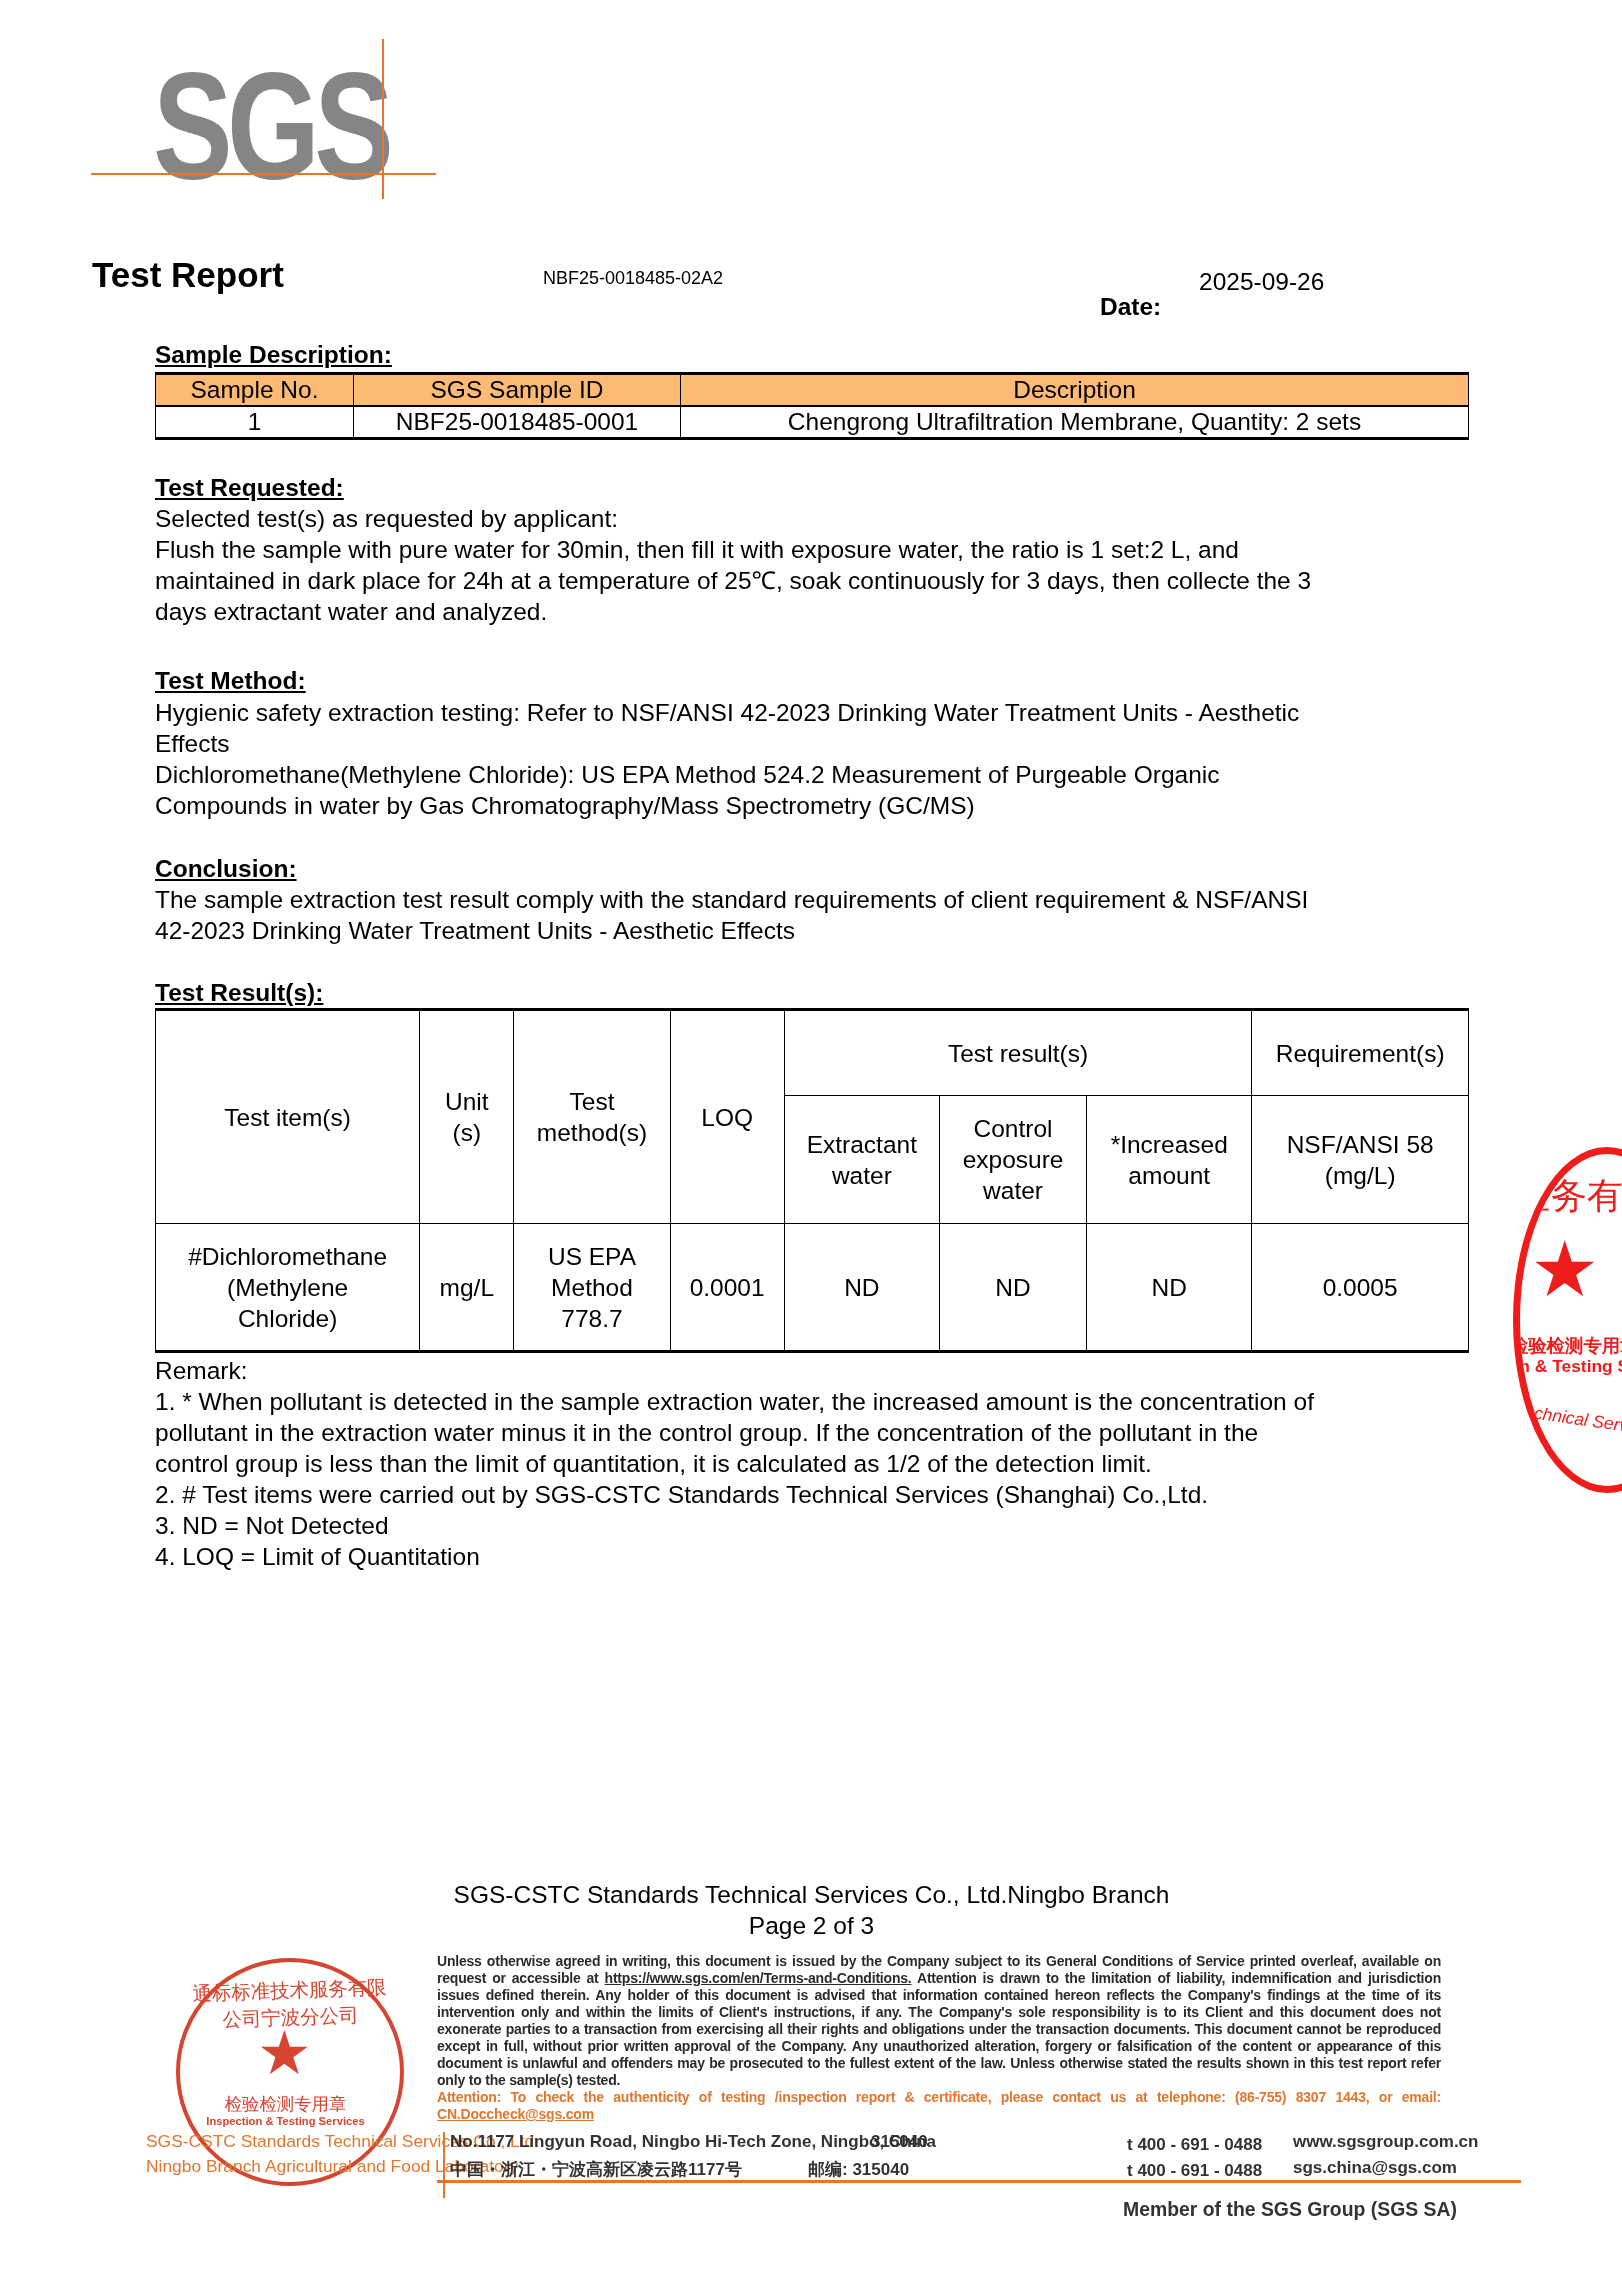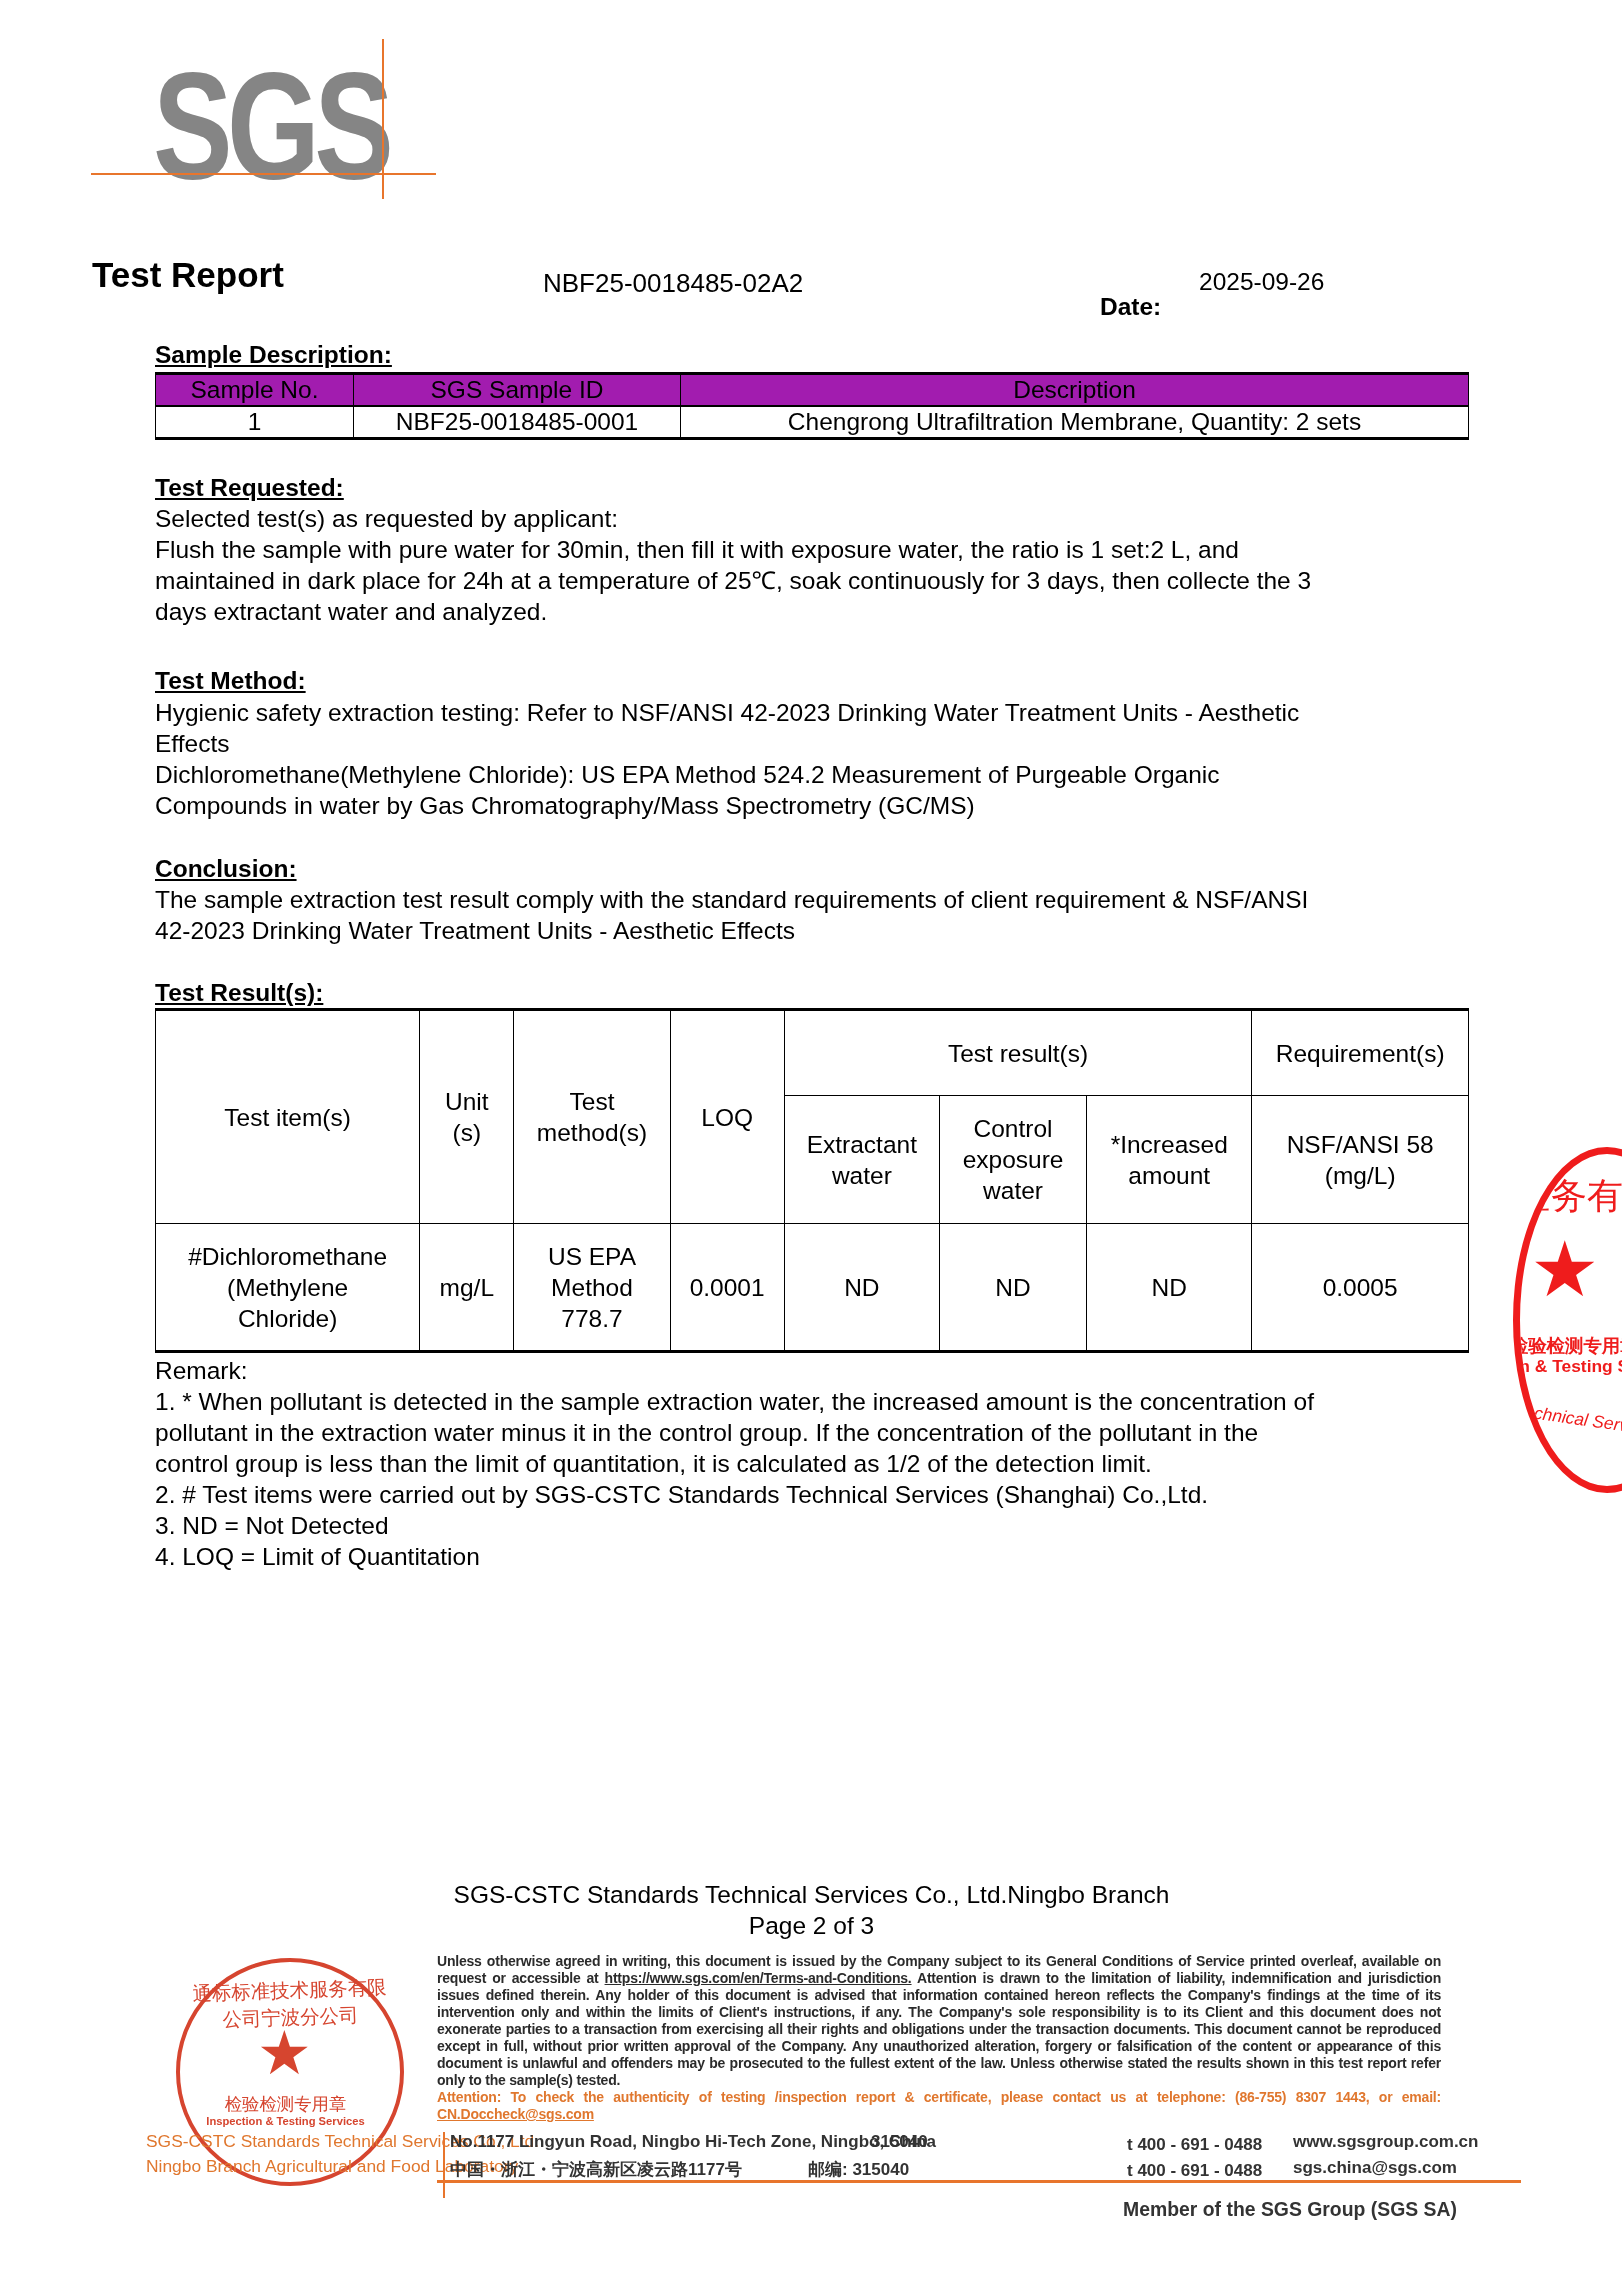--- a/index.html
+++ b/index.html
@@ -7,30 +7,30 @@
          font-family:"Liberation Sans", sans-serif; color:#000; }
   .abs { position:absolute; }
   
   .logo-text { position:absolute; left:153px; top:49px; font-family:"Liberation Sans", sans-serif;
                font-weight:bold; font-size:153px; color:#858585; letter-spacing:-7.2px; line-height:1;
                transform:scaleX(0.78); transform-origin:left top; }
   .logo-hline { position:absolute; left:91px; top:173px; width:345px; height:2px; background:#e8752c; }
   .logo-vline { position:absolute; left:382px; top:39px; width:2px; height:160px; background:#e8752c; }
   
   .title { left:92px; top:255px; font-size:35px; font-weight:bold; }
-  .report-no { left:543px; top:268px; font-size:26px; }
+  .report-no { left:543px; top:268px; font-size:18px; }
   .date-label { left:1100px; top:268px; font-size:24.5px; font-weight:bold;margin-top:25px; }
   .date-val { left:1199px; top:268px; font-size:24.5px; }
   .section-label { font-size:24.5px; font-weight:bold; left:155px;text-decoration:underline; }
   .body-text { font-size:24.5px; left:155px; width:1329px; line-height:31px; }
   
   table { border-collapse:collapse; position:absolute; }
   .sample-table { left:155px; top:372px; width:1314px; font-size:24.5px; }
   .sample-table td, .sample-table th { border:1.5px solid #000; text-align:center; font-weight:normal; padding:0; }
-  .sample-table th { background:#a21caf; height:30px; border-top:3.1px solid #000; border-bottom:2.6px solid #000; }
+  .sample-table th { background:#fdba74; height:30px; border-top:3.1px solid #000; border-bottom:2.6px solid #000; }
   .sample-table td { height:30px; }
   .sample-table tr:last-child td { border-bottom:3.1px solid #000; }
   
   .result-table { left:155px; top:1008px; width:1314px; font-size:24.5px; line-height:31px; }
   .result-table td { border:1.5px solid #000; text-align:center; vertical-align:middle; padding:0 3.1px; }
   .result-table tr.top td { border-top:3.1px solid #000; }
   .result-table tr.last td { border-bottom:3.1px solid #000; }
   
   .stamp-right { position:absolute; left:1513px; top:1147px; width:174px; height:332px; border:7.2px solid #ef1c1c;
                  border-radius:50%; color:#ef1c1c; overflow:hidden; }

